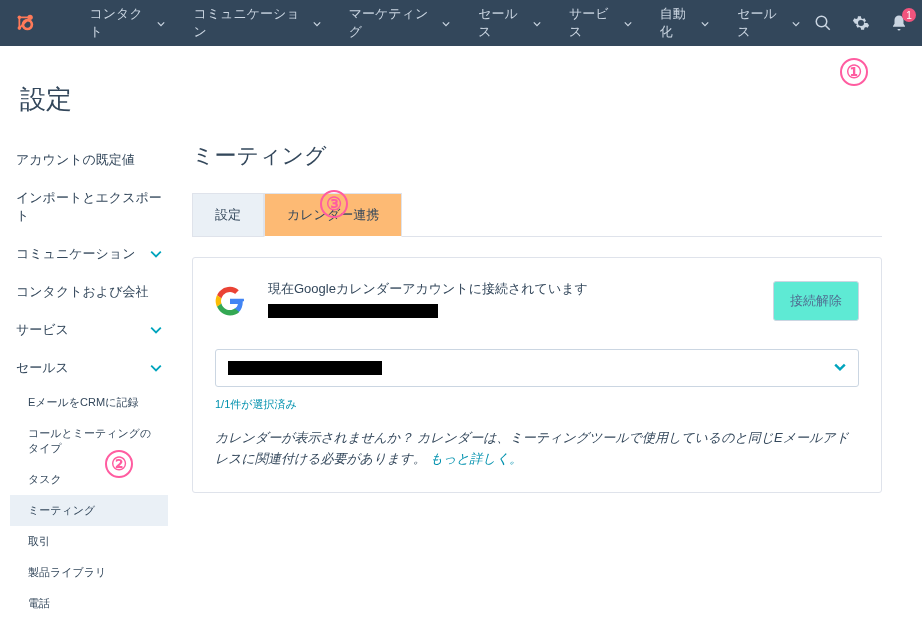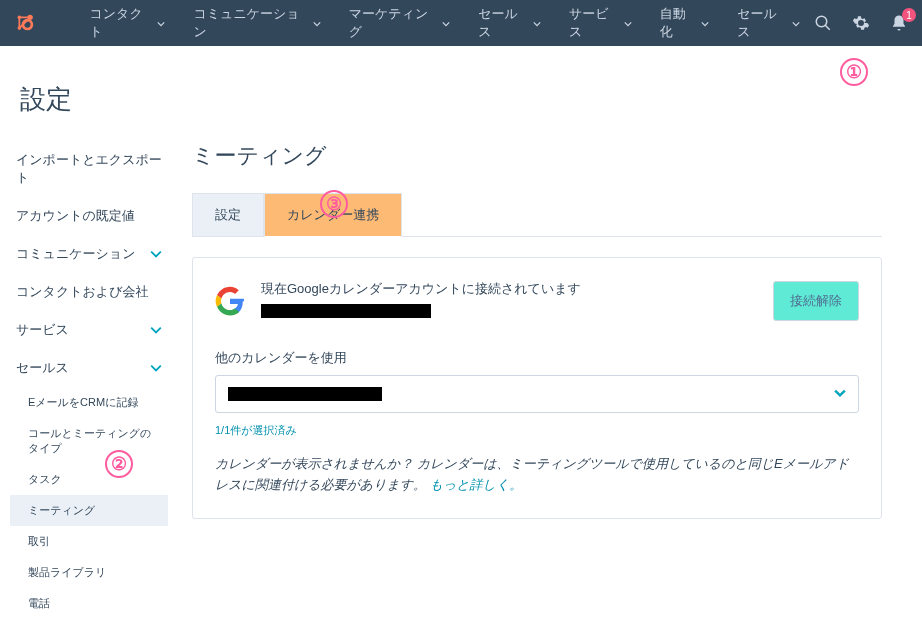--- a/index.html
+++ b/index.html
@@ -32,21 +32,21 @@
 .main-title { font-size: 22px; font-weight: 400; margin-bottom: 22px; color: #33475b; }
 
 
 .tabs { display: flex; border-bottom: 1px solid #dfe3eb; }
 .tab { padding: 12px 22px; font-size: 13px; color: #33475b; cursor: pointer; border: 1px solid transparent; border-bottom: none; background: #f5f8fa; border-color:#dfe3eb; }
 .tab.active { background: #fdba74; border: 1px solid #dfe3eb; border-bottom: 1px solid #fff; margin-bottom: -1px; }
 .tab.inactive { background:#eaf0f6; }
 
 
 .panel { border: 1px solid #dfe3eb; border-radius: 3px; margin-top: 20px; padding: 22px; }
-.conn-row { display: flex; align-items: center; gap: 16px; }
+.conn-row { display: flex; align-items: center; gap: 23px; }
 .g-logo { width: 30px; height: 30px; flex-shrink: 0; }
 .conn-text { flex: 1; }
 .conn-status { font-size: 13px; font-weight: 500; margin-bottom: 6px; }
 .redact { background: #000; height: 14px; width: 170px; display: inline-block; }
 .disconnect-btn { background: #5eead4; border: 1px solid #cbd6e2; padding: 10px 16px; font-size: 13px; color: #506e91; border-radius: 3px; cursor: pointer; margin-left: 20px; }
 
 .other-cal { margin-top: 28px; }
 .other-cal-label { font-size: 13px; margin-bottom: 8px; }
 .select-box { border: 1px solid #cbd6e2; border-radius: 3px; padding: 10px 12px; display: flex; align-items: center; justify-content: space-between; cursor: pointer; }
 .select-chip { background: #000; height: 14px; width: 154px; display: inline-block; }
@@ -137,24 +137,24 @@
   </div>
 </div>
 
 <div class="page-header">
   <h1 class="page-title">設定</h1>
 </div>
 
 <div class="layout">
   <div class="sidebar">
     <div class="side-item">
+          <span>アカウントの既定値</span>
+        </div>
+    <div class="side-item">
           <span>インポートとエクスポート</span>
-        </div>
-    <div class="side-item">
-          <span>アカウントの既定値</span>
         </div>
     <div class="side-item">
           <span>コミュニケーション</span>
           <span class="chevron" style="color:#00a4bd"><svg viewBox="0 0 10 10">
               <path d="M1 3 L5 7 L9 3" stroke="currentColor" fill="none" stroke-width="1.5"></path>
             </svg></span>
         </div>
     <div class="side-item">
           <span>コンタクトおよび会社</span>
         </div>
@@ -200,21 +200,20 @@
               </svg>
         </span>
         <div class="conn-text">
           <div class="conn-status">現在Googleカレンダーアカウントに接続されています</div>
           <span class="redact"></span>
         </div>
         <button class="disconnect-btn">接続解除</button>
       </div>
 
       <div class="other-cal">
-        <div class="other-cal-label">他のカレンダーを使用</div>
         <div class="select-box">
           <span class="select-chip"></span>
           <span class="select-caret"><svg width="12" height="12" viewBox="0 0 10 10">
                   <path d="M1 3 L5 7 L9 3" stroke="currentColor" fill="none" stroke-width="2"></path>
                 </svg></span>
         </div>
         <div class="select-count">1/1件が選択済み</div>
       </div>
 
       <div class="help-text">

